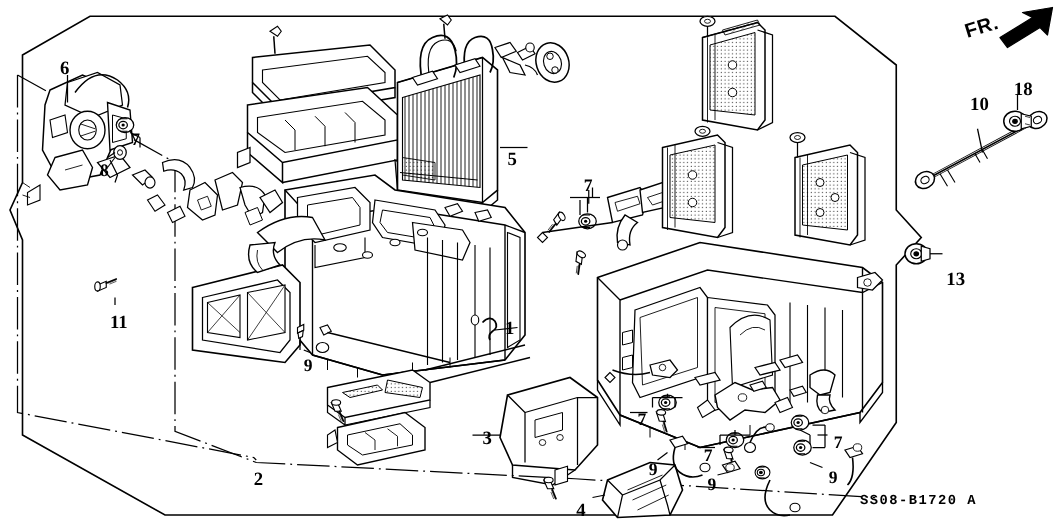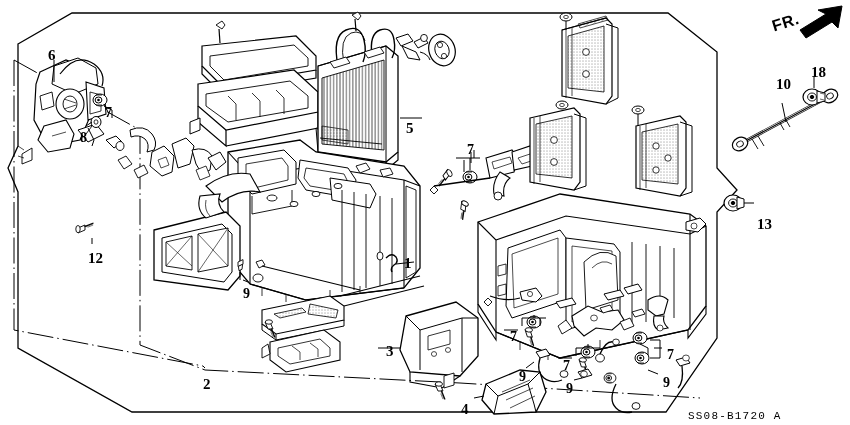--- a/index.html
+++ b/index.html
@@ -7,23 +7,23 @@
        font-family:"Liberation Serif",serif;color:#000;}
   #stage{position:relative;width:850px;height:425px;background:#fff;}
   #art{position:absolute;left:0;top:0;width:850px;height:425px;}
   .cal{position:absolute;font-family:"Liberation Serif",serif;
        font-size:15px;font-weight:700;color:#000;line-height:1;
        letter-spacing:0px;white-space:nowrap;}
   .cal.sm{font-size:14px;}
   #fr{position:absolute;left:770px;top:18px;font-family:"Liberation Sans",sans-serif;
       font-size:16px;font-weight:700;letter-spacing:.5px;
       transform:rotate(-17deg);transform-origin:left top;}
-  #code{position:absolute;left:688px;top:410px;
+  #code{position:absolute;left:688px;top:395px;
         font-family:"Liberation Mono",monospace;font-size:11px;
-        letter-spacing:1.2px;font-weight:400;white-space:nowrap;}
+        letter-spacing:1.2px;font-weight:700;white-space:nowrap;}
 </style>
 </head>
 <body>
 
 <div id="stage">
 
   <svg id="art" viewBox="0 0 850 425">
     <defs>
       <pattern id="hatch" width="4" height="4" patternUnits="userSpaceOnUse" patternTransform="rotate(45)">
         <line x1="0" y1="0" x2="0" y2="4" stroke="#000" stroke-width="0.5"></line>
@@ -481,18 +481,18 @@
   <div class="cal sm" style="left:510px;top:330px;">7</div>
   <div class="cal sm" style="left:563px;top:359px;">7</div>
   <div class="cal sm" style="left:667px;top:348px;">7</div>
   <div class="cal sm" style="left:80px;top:131px;">8</div>
   <div class="cal sm" style="left:243px;top:287px;">9</div>
   <div class="cal sm" style="left:519px;top:370px;">9</div>
   <div class="cal sm" style="left:566px;top:382px;">9</div>
   <div class="cal sm" style="left:663px;top:376px;">9</div>
   <div class="cal" style="left:776px;top:77px;">10</div>
   <div class="cal" style="left:811px;top:65px;">18</div>
-  <div class="cal" style="left:88px;top:251px;">12</div>
+  <div class="cal" style="left:88px;top:251px;">11</div>
   <div class="cal" style="left:757px;top:203px;margin-top:14px;">13</div>
 
   <div id="fr">FR.</div>
   <div id="code">SS08-B1720 A</div>
 </div>
 
 </body></html>

